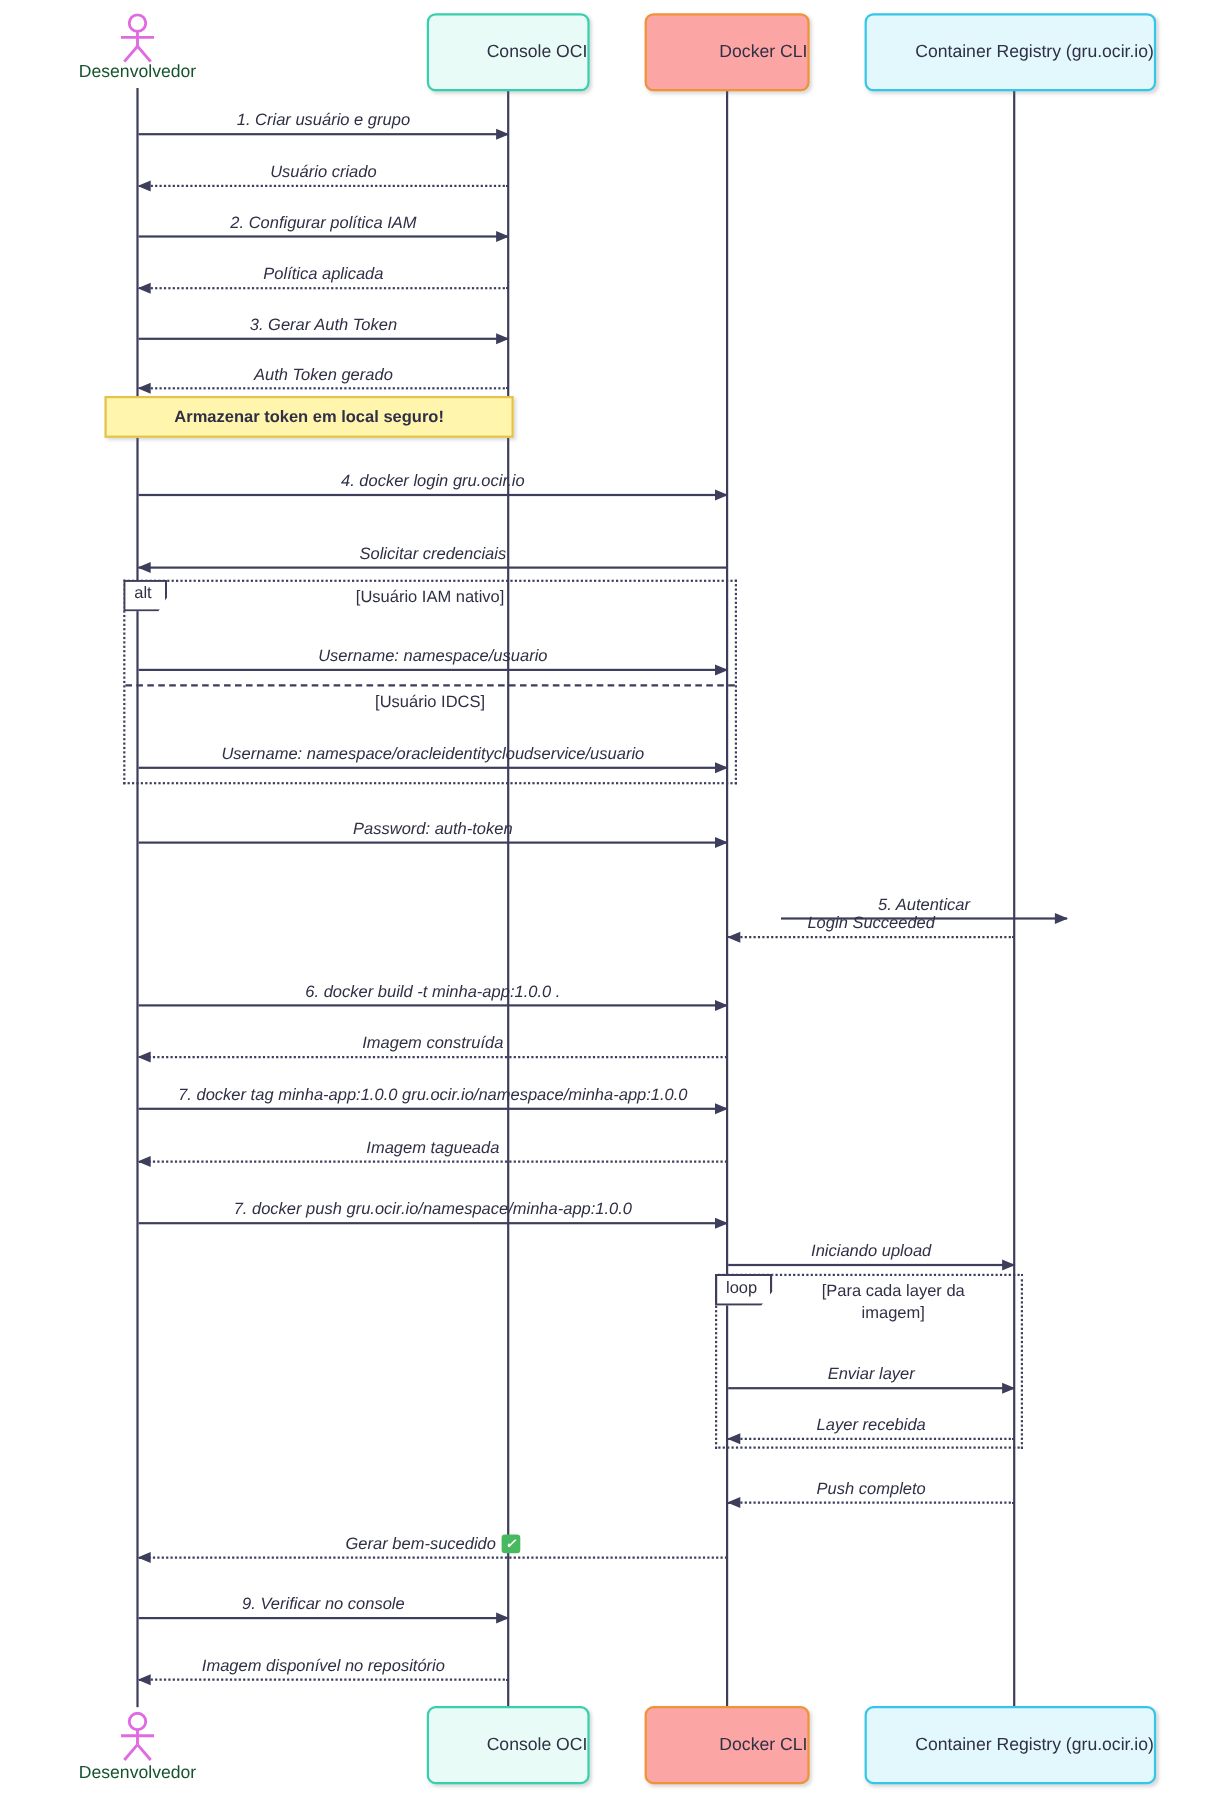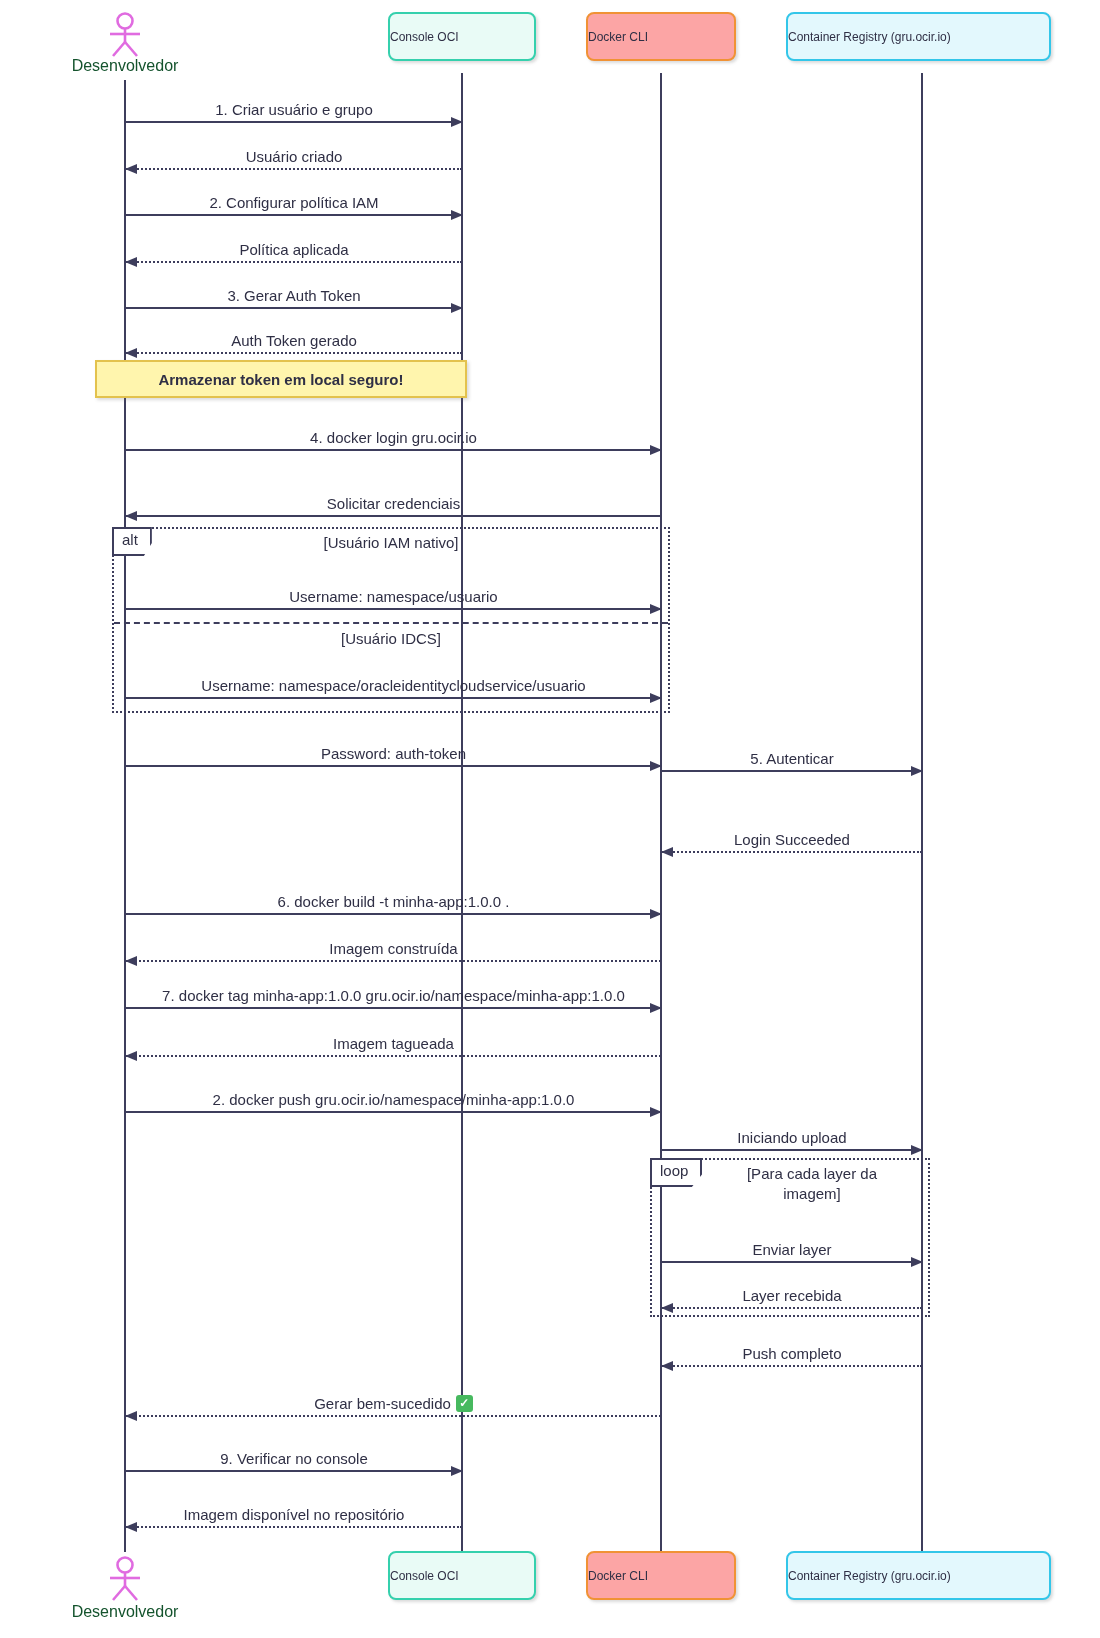--- a/index.html
+++ b/index.html
@@ -2,33 +2,33 @@
 <html><head>
 <meta charset="utf-8">
 <style>
   html,body { margin:0; padding:0; background:#ffffff; }
   #canvas {
     position:relative; width:1100px; height:1638px; background:#ffffff;
     font-family:"Liberation Sans", sans-serif; color:#2f2f45; overflow:hidden;
   }
   .lifeline { position:absolute; width:2px; background:#3d3d5c; }
   .pbox {
-    position:absolute; height:49px; border-radius:8px; border:2px solid;
-    display:flex; align-items:center; justify-content:flex-start;
-    font-size:12px; color:#2f2f45; background:#fff;
+    position:absolute; height:71px; border-radius:8px; border:2px solid;
+    display:flex; align-items:center; justify-content:flex-end;
+    font-size:16px; color:#2f2f45; background:#fff;
     box-shadow:2px 2px 3px rgba(110,110,110,0.25); z-index:6; box-sizing:border-box;
   }
   .p-console  { background:#e9fbf6; border-color:#35d0ad; }
   .p-docker   { background:#fca5a5; border-color:#f09235; }
   .p-registry { background:#e3f8fd; border-color:#33c6e9; }
   .actor-wrap { position:absolute; z-index:6; }
   .actor-label { position:absolute; width:160px; text-align:center; font-size:16px; color:#14532d; z-index:6; }
   .msg { position:absolute; z-index:4; }
   .lbl { display:flex; justify-content:center; align-items:center; gap:5px;
-         height:20px; font-size:15px; white-space:nowrap; color:#2f2f45; margin-bottom:2px; }
+         height:20px; font-size:15px; white-space:nowrap; color:#2f2f45; margin-bottom:2px;font-style:italic; }
   .line { position:relative; height:0; border-top:2px solid #3d3d5c; }
   .line.dot { border-top-style:dotted; }
   .ah { position:absolute; width:0; height:0; top:-6px; }
   .ah.r { right:-1px; border-top:5px solid transparent; border-bottom:5px solid transparent; border-left:12px solid #3d3d5c; }
   .ah.l { left:-1px;  border-top:5px solid transparent; border-bottom:5px solid transparent; border-right:12px solid #3d3d5c; }
   .span-dc { left:126px; width:336px; }
   .span-dd { left:126px; width:535px; }
   .span-dr { left:662px; width:260px; }
   .note {
     position:absolute; background:#fff5ad; border:2px solid #e3c24d;
@@ -158,21 +158,21 @@
         <span class="ah r"></span>
       </div>
     </div>
   <div class="msg span-dd" style="top:743px;">
     <div class="lbl">Password: auth-token</div>
     <div class="line solid">
         <span class="ah r"></span>
       </div>
     </div>
 
-  <div class="msg span-dr" style="top:748px;">
+  <div class="msg span-dr" style="top:812px;padding-left:48px;">
     <div class="lbl">5. Autenticar</div>
     <div class="line solid">
         <span class="ah r"></span>
       </div>
     </div>
   <div class="msg span-dr" style="top:829px;">
     <div class="lbl">Login Succeeded</div>
     <div class="line dot">
         <span class="ah l"></span>
       </div>
@@ -196,21 +196,21 @@
         <span class="ah r"></span>
       </div>
     </div>
   <div class="msg span-dd" style="top:1033px;">
     <div class="lbl">Imagem tagueada</div>
     <div class="line dot">
         <span class="ah l"></span>
       </div>
     </div>
   <div class="msg span-dd" style="top:1089px;">
-    <div class="lbl">2. docker push gru.ocir.io/namespace/minha-app:1.0.0</div>
+    <div class="lbl">7. docker push gru.ocir.io/namespace/minha-app:1.0.0</div>
     <div class="line solid">
         <span class="ah r"></span>
       </div>
     </div>
 
   <div class="msg span-dr" style="top:1127px;">
     <div class="lbl">Iniciando upload</div>
     <div class="line solid">
         <span class="ah r"></span>
       </div>

